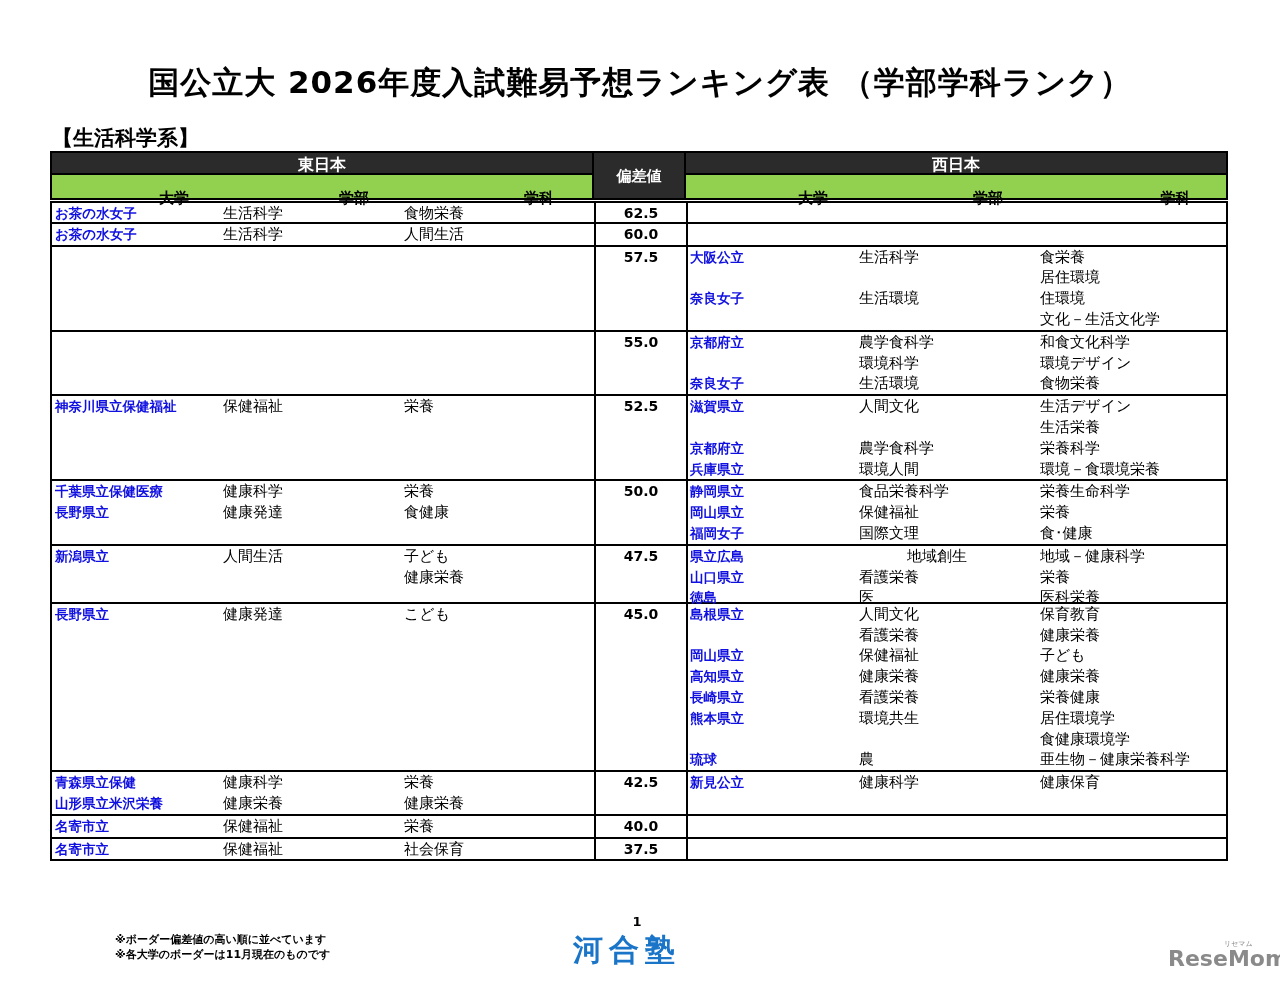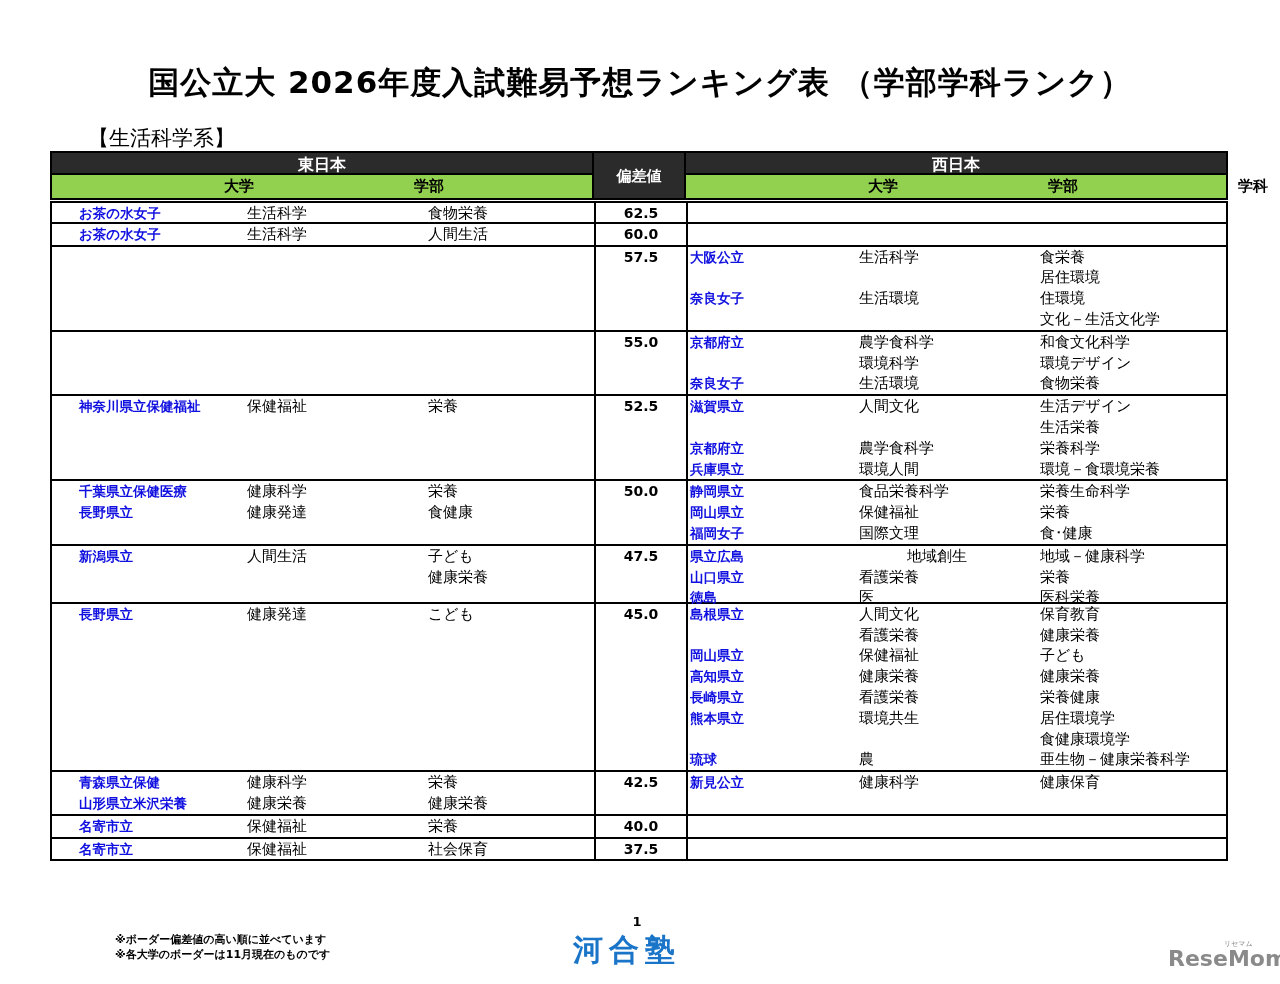--- a/index.html
+++ b/index.html
@@ -1,36 +1,36 @@
 <!DOCTYPE html>
 <html><head>
 <meta charset="utf-8">
 <style>
   html, body { margin:0; padding:0; background:#ffffff; }
   body { width:1280px; height:984px; position:relative; overflow:hidden;
          font-family:"DejaVu Sans", "Liberation Sans", sans-serif; color:#000; }
   .title { position:absolute; left:0; width:1280px; top:62px; text-align:center;
            font-size:31px; font-weight:bold; letter-spacing:1px; }
-  .section { position:absolute; left:52px; top:124px; font-size:21px; font-weight:normal;margin-left:36px; }
+  .section { position:absolute; left:52px; top:124px; font-size:21px; font-weight:bold; }
   .table { position:absolute; left:50px; top:151px; width:1178px; }
   .hdr-dark { position:absolute; top:0; height:24px; background:#2b2b2b; color:#fff;
               font-weight:bold; font-size:16px; text-align:center; line-height:24px;
               border:2px solid #000; box-sizing:border-box; }
   .hdr-green { position:absolute; top:24px; height:25px; background:#92d050;
                font-weight:bold; font-size:15px; border:2px solid #000; border-top:none;
                box-sizing:border-box; }
-  .hdr-green span { position:absolute; top:0; line-height:23px; text-align:right;padding-left:42px; }
+  .hdr-green span { position:absolute; top:12px; line-height:23px; text-align:center;padding-left:42px; }
   .hdr-dev { position:absolute; top:0; left:542px; width:94px; height:49px; background:#2b2b2b;
              color:#fff; font-weight:bold; font-size:15px; text-align:center; line-height:47px;
              border:2px solid #000; box-sizing:border-box; }
   .rows { position:absolute; top:50px; left:0; width:1178px; }
   .grp { position:relative; border:2px solid #000; border-top:none; box-sizing:border-box; }
   .grp.first { border-top:2px solid #000; }
   .cell { position:absolute; top:0; bottom:0; }
-  .c-east { left:0; width:542px;padding-left:24px; }
+  .c-east { left:0; width:542px; }
   .c-dev { left:542px; width:94px; border-left:2px solid #000; border-right:2px solid #000;
            box-sizing:border-box; text-align:center; font-weight:bold; font-size:14px; }
   .c-west { left:636px; right:0; }
   .line { height:20.8px; line-height:20.8px; font-size:15px; white-space:nowrap; position:relative; }
   .line span { position:absolute; top:0; }
   .uni { color:#1010e0; font-weight:bold; font-size:13.5px; }
   .dept { font-size:15px; }
   .footnote { position:absolute; left:115px; top:932px; font-size:11px; font-weight:bold; line-height:15px; }
   .pageno { position:absolute; left:630px; top:914px; font-size:13px; font-weight:bold; width:14px; text-align:center; }
   .logo { position:absolute; left:573px; top:930px; font-size:30px; font-weight:bold; color:#1a75c8; letter-spacing:6px; }

